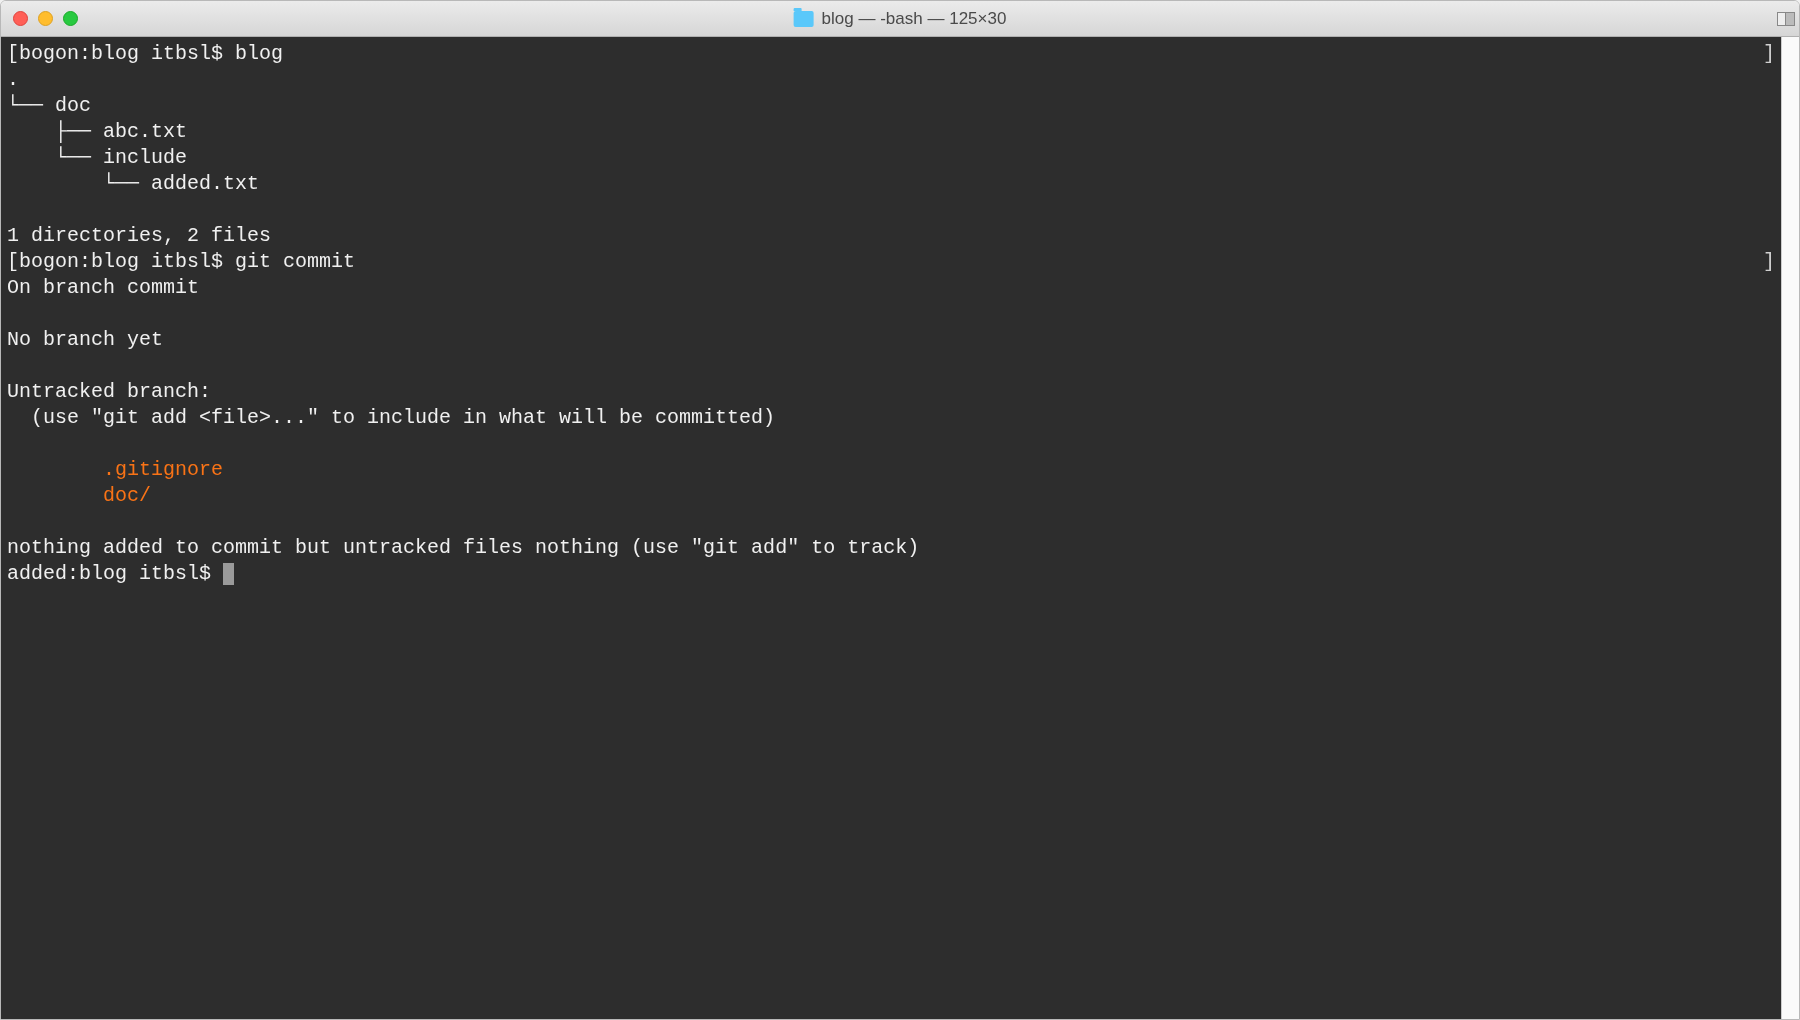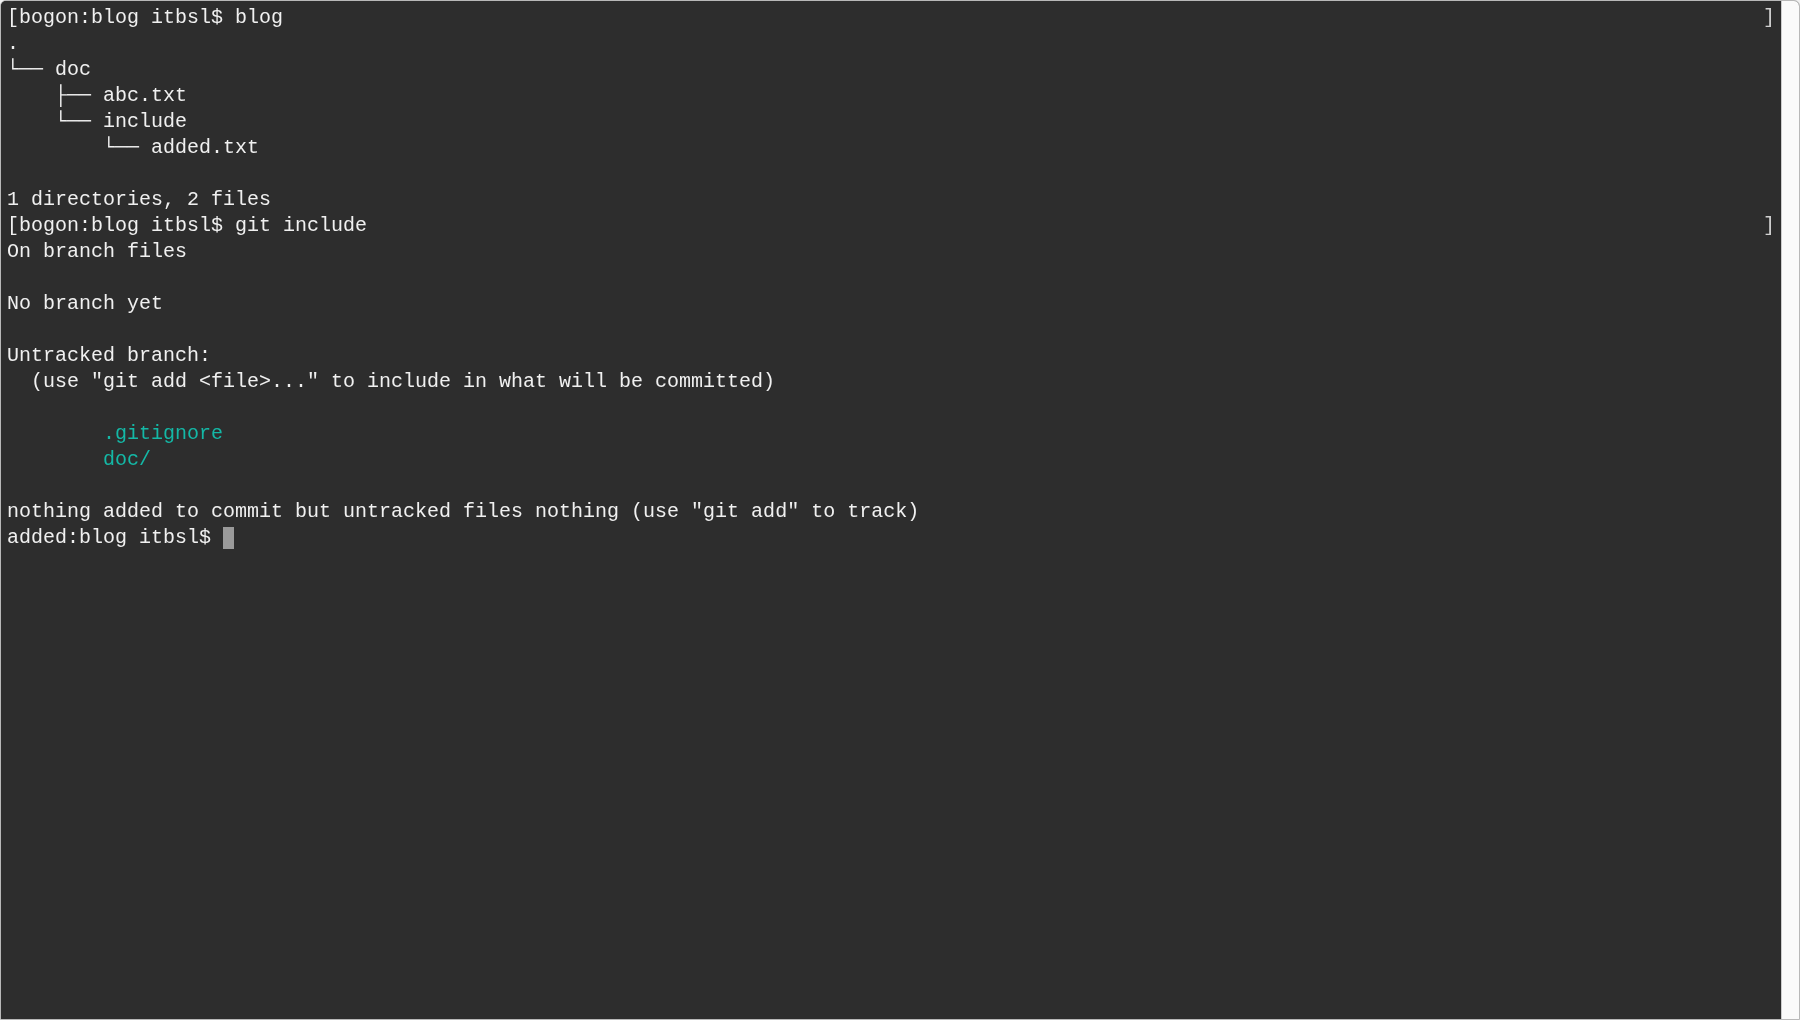--- a/index.html
+++ b/index.html
@@ -103,48 +103,60 @@
       line-height: 1.3;
       padding: 4px 6px;
       white-space: pre;
       overflow: hidden;
     }
     .scrollbar {
       width: 18px;
       background: #fafafa;
       border-left: 1px solid #ccc;
     }
-    .red { color: #14b8a6; }
+    .red { color: #f97316; }
     .cursor {
       display: inline-block;
       width: 11px;
       height: 22px;
       background: #9a9a9a;
       vertical-align: text-bottom;
     }
     .rb {
       float: right;
       color: #d0d0d0;
     }
   </style>
 </head>
 <body>
 
 <div class="window">
+  <div class="titlebar">
+    <div class="traffic-lights">
+      <div class="traffic-light tl-red"></div>
+      <div class="traffic-light tl-yellow"></div>
+      <div class="traffic-light tl-green"></div>
+    </div>
+    <div class="title-center">
+      <span class="folder-icon"></span>
+      <span>blog — -bash — 125×30</span>
+    </div>
+    <div class="corner-widget"></div>
+  </div>
   <div class="terminal-area">
     <div class="terminal"><span class="rb">]</span><span>[bogon:blog itbsl$ </span><span>blog</span>
 <span>.</span>
 <span>└── doc</span>
 <span>    ├── abc.txt</span>
 <span>    └── include</span>
 <span>        └── added.txt</span>
 
 <span>1 directories, 2 files</span>
-<span class="rb">]</span><span>[bogon:blog itbsl$ </span><span>git include</span>
-<span>On branch files</span>
+<span class="rb">]</span><span>[bogon:blog itbsl$ </span><span>git commit</span>
+<span>On branch commit</span>
 
 <span>No branch yet</span>
 
 <span>Untracked branch:</span>
 <span>  (use "git add &lt;file&gt;..." to include in what will be committed)</span>
 
 <span class="red">        .gitignore</span>
 <span class="red">        doc/</span>
 
 <span>nothing added to commit but untracked files nothing (use "git add" to track)</span>

